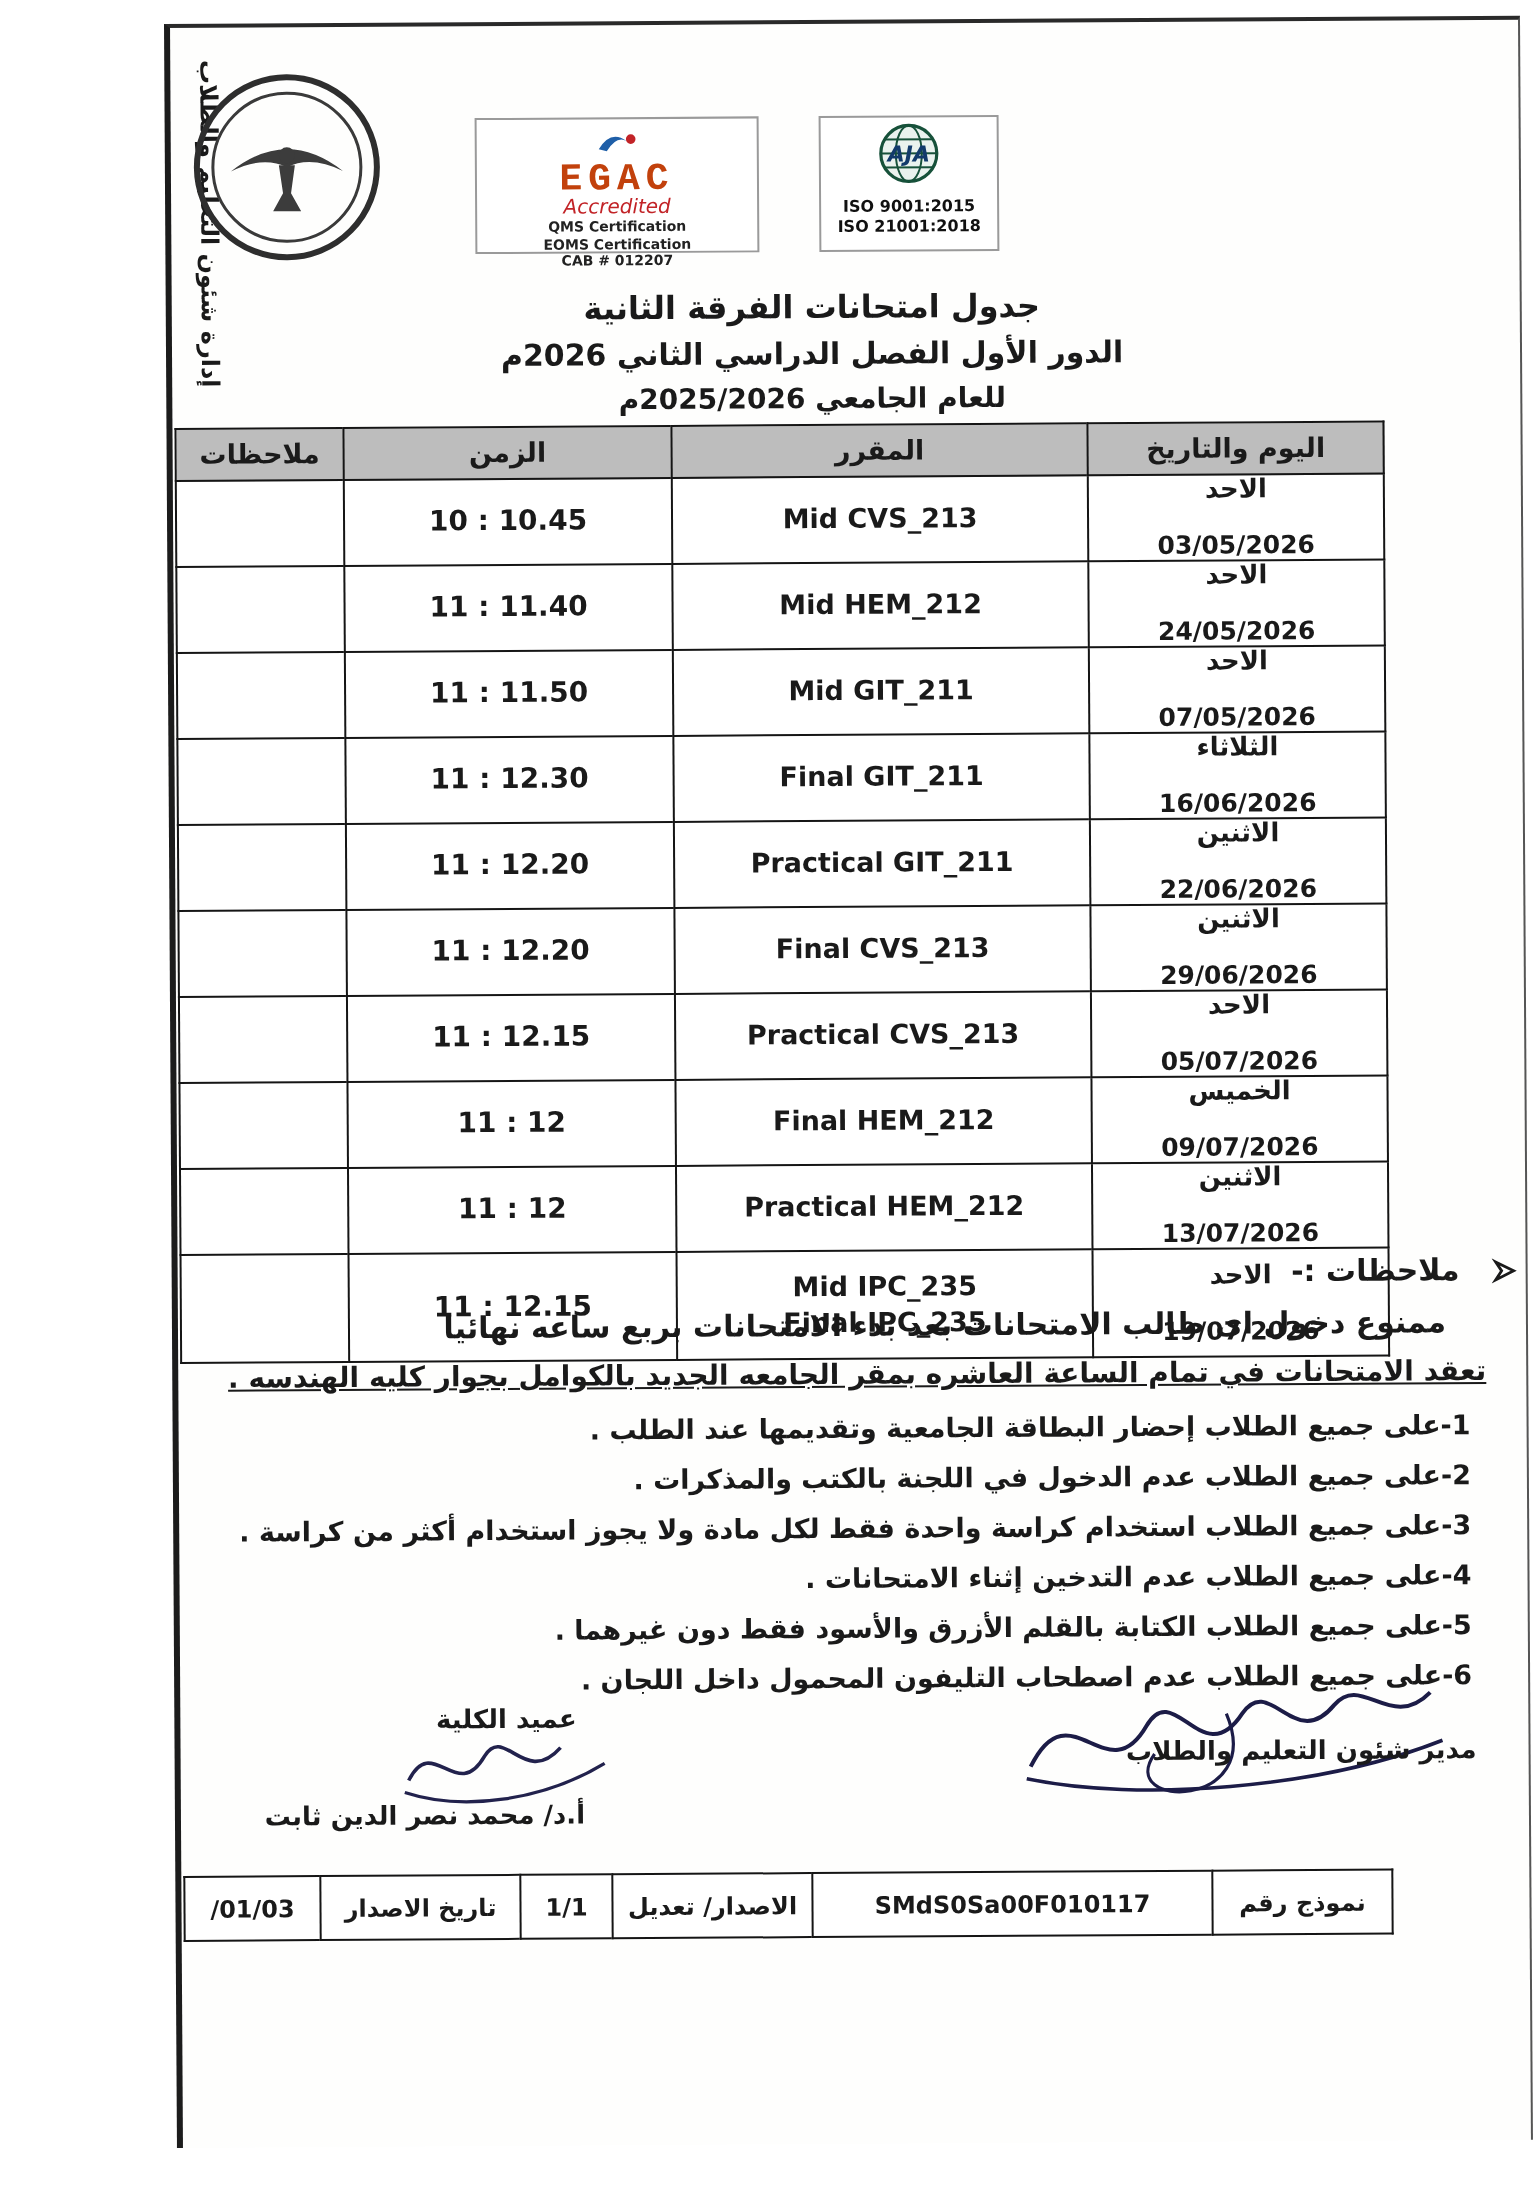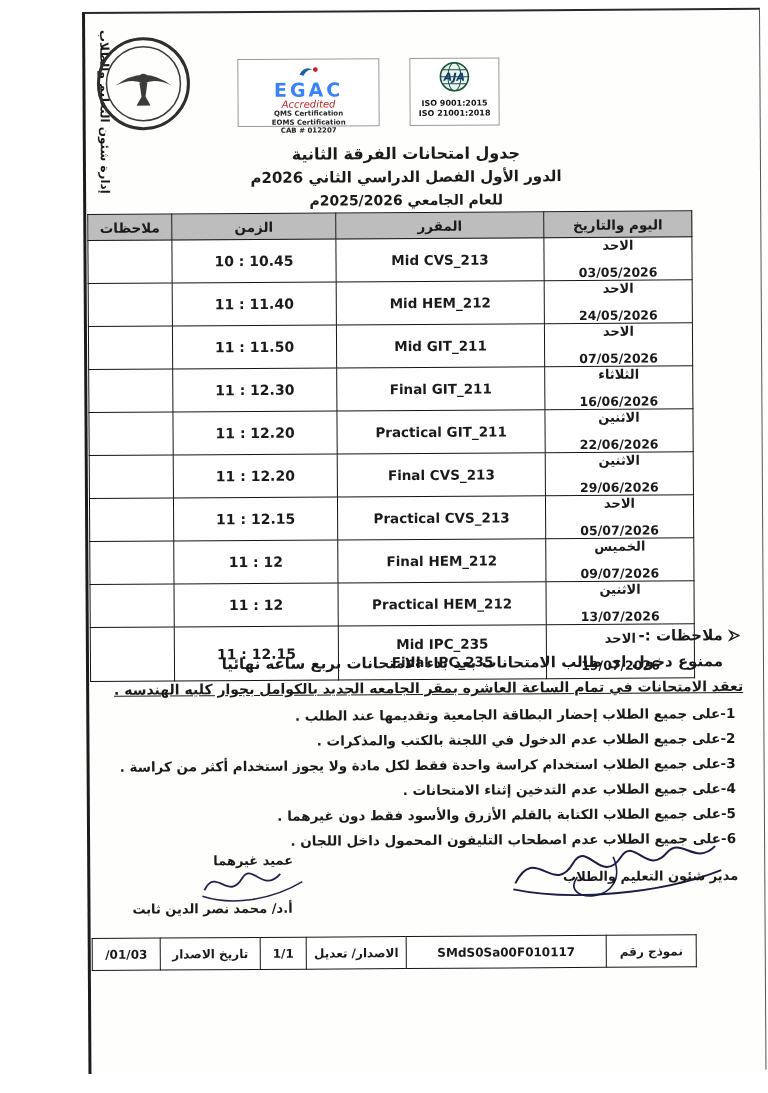--- a/index.html
+++ b/index.html
@@ -17,21 +17,21 @@
   .side-text {
     position:absolute; left:-72px; top:88px; width:176px; height:20px;
     transform:rotate(90deg); text-align:center; font-size:12px; font-weight:bold; white-space:nowrap;
   }
   
   .seal { position:absolute; left:10px; top:22px; }
   .egac-box {
     position:absolute; left:152px; top:46px; width:142px; height:68px;
     border:1px solid #9a9a9a; text-align:center; padding-top:2px; background:#fff;
   }
-  .egac-name { color:#3b82f6; font-weight:bold; font-size:19px; letter-spacing:3px; line-height:18px; }
+  .egac-name { color:#c2410c; font-weight:bold; font-size:19px; letter-spacing:3px; line-height:18px;font-family:Liberation Mono, monospace; }
   .egac-accredited { color:#c22327; font-weight:normal; font-style:italic; font-size:10px; line-height:11px; }
   .egac-small { font-size:7px; font-weight:bold; line-height:8.5px; color:#222; }
   .aja-box {
     position:absolute; left:324px; top:46px; width:90px; height:68px;
     border:1px solid #9a9a9a; text-align:center; padding-top:2px; background:#fff;
   }
   .aja-iso { font-size:8px; font-weight:bold; line-height:10px; color:#111; }
   .uni-block { position:absolute; left:486px; top:16px; width:130px; text-align:center; }
   .uni-name { font-size:13px; font-weight:bold; margin-top:2px; }
   .fac-name { font-size:12px; font-weight:bold; }
@@ -47,21 +47,21 @@
   }
   .exam-table th, .exam-table td { border:1.6px solid #151515; text-align:center; vertical-align:middle; }
   .exam-table th { background:#bdbdbd; font-size:13.5px; font-weight:bold; height:26px; }
   .exam-table tbody tr { height:36px; }
   .exam-table tbody tr:last-child { height:54px; }
   .c-day .day { font-size:13px; font-weight:bold; line-height:15px; }
   .c-day .date { font-size:12.5px; font-weight:bold; direction:ltr; line-height:15px;margin-top:12px; }
   .c-course div { font-size:13.5px; font-weight:bold; line-height:18px; }
   .c-time { font-size:14px; font-weight:bold; direction:ltr; }
   
-  .notes-heading { position:absolute; right:22px; top:616px; direction:rtl; font-size:15px; font-weight:bold; display:flex; align-items:center; gap:5px; }
+  .notes-heading { position:absolute; right:4px; top:616px; direction:rtl; font-size:15px; font-weight:bold; display:flex; align-items:center; gap:16px; }
   .note-line1 { position:absolute; right:40px; left:10px; top:642px; direction:rtl; text-align:right; font-size:15px; font-weight:bold; }
   .note-line2 { position:absolute; right:20px; left:10px; top:668px; direction:rtl; text-align:right; font-size:14px; font-weight:bold; text-decoration:underline; }
   .notes-list { position:absolute; right:28px; left:8px; top:694px; direction:rtl; }
   .note-item { text-align:right; font-size:13.5px; font-weight:bold; margin-bottom:7px; line-height:18px; }
   
   .sig-director { position:absolute; right:22px; top:830px; width:250px; height:80px; }
   .sig-director .sig-title { position:absolute; right:4px; top:28px; direction:rtl; font-size:13px; font-weight:bold; }
   .sig-director svg { position:absolute; right:0; top:-6px; }
   .sig-dean { position:absolute; left:98px; top:840px; width:130px; text-align:center; }
   .sig-dean .sig-title { font-size:13px; font-weight:bold; direction:rtl; }
@@ -276,21 +276,21 @@
     <div class="sig-director">
       <svg width="235" height="72" viewBox="0 0 235 72">
         <path d="M8 48 C 28 8, 46 62, 66 28 C 80 4, 94 52, 114 22 C 128 2, 140 42, 160 18 C 174 2, 188 32, 208 12" fill="none" stroke="#1c1c47" stroke-width="2"></path>
         <path d="M6 54 C 62 66, 152 60, 214 36" fill="none" stroke="#1c1c47" stroke-width="1.8"></path>
         <path d="M70 42 C 50 70, 126 70, 106 22" fill="none" stroke="#1c1c47" stroke-width="1.6"></path>
       </svg>
       <div class="sig-title">مدير شئون التعليم والطلاب</div>
     </div>
 
     <div class="sig-dean">
-      <div class="sig-title">عميد غيرهما</div>
+      <div class="sig-title">عميد الكلية</div>
       <svg width="110" height="40" viewBox="0 0 110 40">
         <path d="M6 26 C 18 2, 30 38, 44 14 C 54 -2, 64 30, 82 10" fill="none" stroke="#22224d" stroke-width="1.8"></path>
         <path d="M4 32 C 34 42, 74 36, 104 18" fill="none" stroke="#22224d" stroke-width="1.6"></path>
       </svg>
     </div>
     <div class="dean-name">أ.د/ محمد نصر الدين ثابت</div>
 
     <table class="footer-table">
       <colgroup>
         <col style="width:90px">

